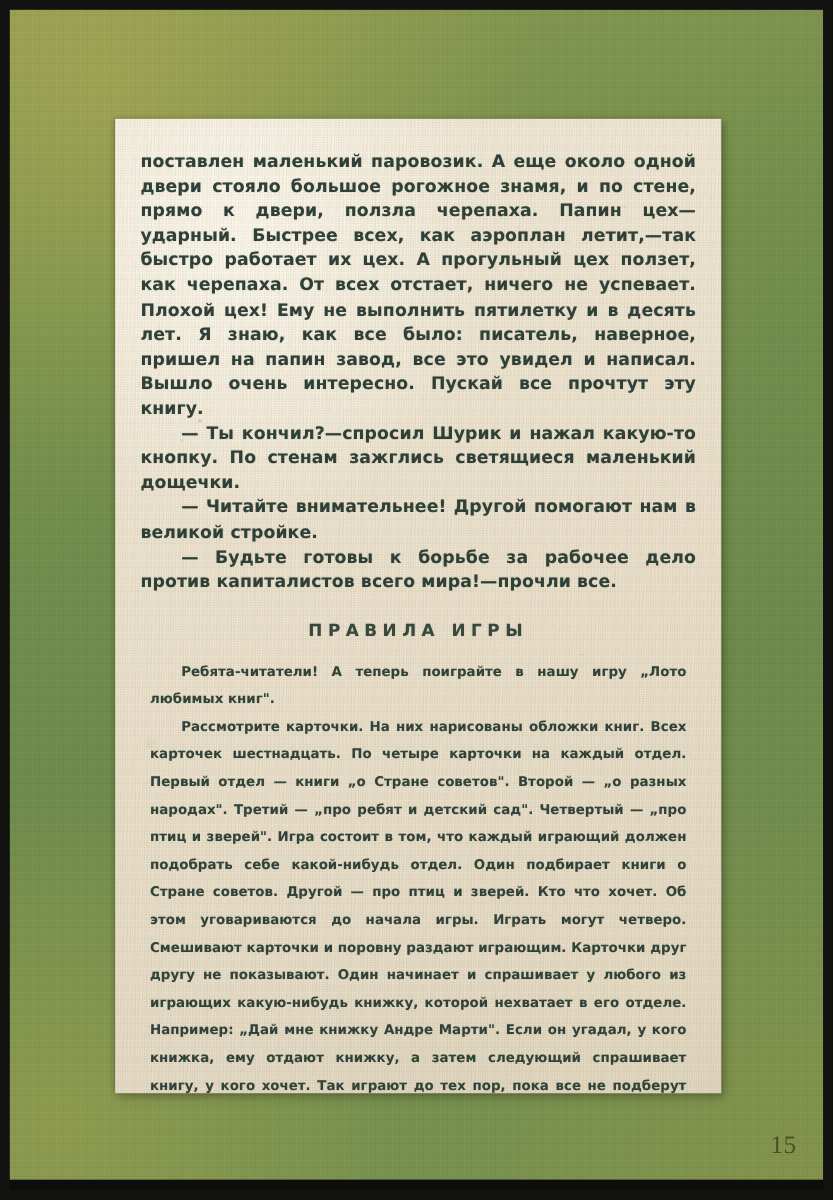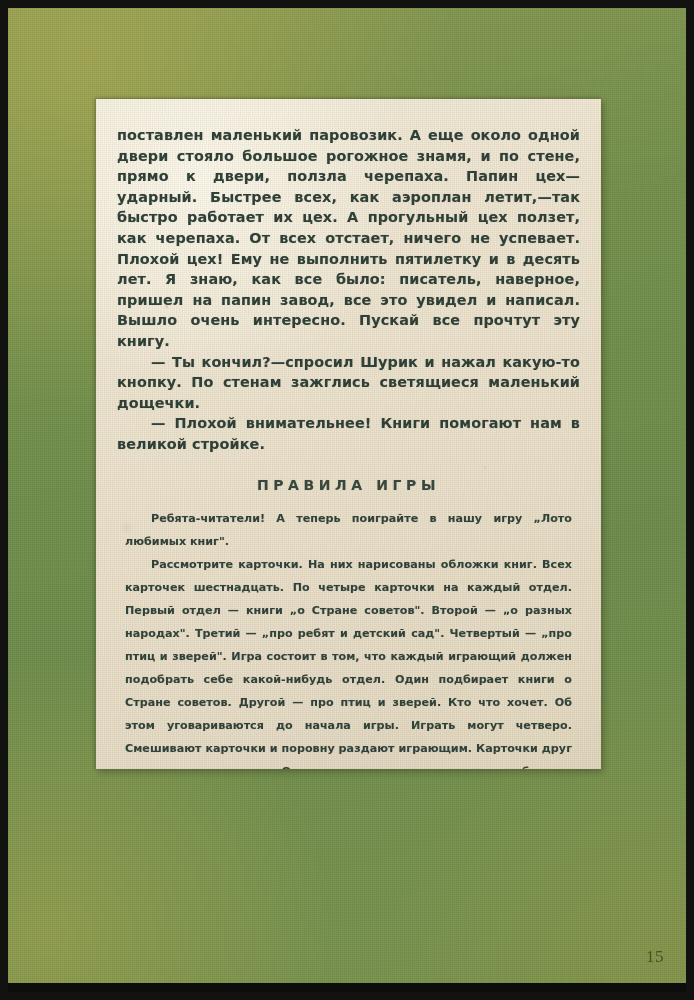--- a/index.html
+++ b/index.html
@@ -58,21 +58,21 @@
     box-sizing: border-box;
     pointer-events: none;
   }
 
   
   #page {
     position: absolute;
     left: 88px;
     top: 91px;
     width: 505px;
-    height: 670px;
+    height: 812px;
     background:
       radial-gradient(ellipse 70% 50% at 20% 12%, rgba(255,252,240,0.8) 0%, rgba(255,252,240,0) 60%),
       radial-gradient(ellipse 60% 45% at 85% 88%, rgba(232,221,196,0.7) 0%, rgba(232,221,196,0) 60%),
       linear-gradient(158deg, #f3ecda 0%, #efe6d2 28%, #eae0ca 58%, #e6dcc6 80%, #ded3ba 100%);
     box-shadow:
       0 0 0 1px rgba(120,110,80,0.25),
       2px 3px 7px rgba(40,45,20,0.40),
       -1px -1px 3px rgba(40,45,20,0.25);
     overflow: hidden;
   }
@@ -148,41 +148,42 @@
   }
   .rules-text p { margin: 0; }
   .rules-text p.ind { text-indent: 26px; }
 
   
   #page-number {
     position: absolute;
     right: 22px;
     bottom: 16px;
     font-family: "Liberation Serif", serif;
-    font-size: 17px;
+    font-size: 21px;
     font-weight: 400;
     color: #3d4422;
     opacity: .85;
     letter-spacing: 0.5px;
   }
 </style>
 </head>
 <body>
 
 <div id="scan">
 
   <div id="cover">
 
     <div id="page">
       <div class="page-inner">
 
         <div class="body-text">
           <p>поставлен маленький паровозик. А еще около одной двери стояло большое рогожное знамя, и по стене, прямо к двери, ползла черепаха. Папин цех—ударный. Быстрее всех, как аэроплан летит,—так быстро работает их цех. А прогульный цех ползет, как черепаха. От всех отстает, ничего не успевает. Плохой цех! Ему не выполнить пятилетку и в десять лет. Я знаю, как все было: писатель, наверное, пришел на папин завод, все это увидел и написал. Вышло очень интересно. Пускай все прочтут эту книгу.</p>
           <p class="ind">— Ты кончил?—спросил Шурик и нажал какую-то кнопку. По стенам зажглись светящиеся маленький дощечки.</p>
-          <p class="ind">— Плохой внимательнее! Книги помогают нам в великой стройке.</p>
+          <p class="ind">— Читайте внимательнее! Другой помогают нам в великой стройке.</p>
+          <p class="ind">— Будьте готовы к борьбе за рабочее дело против капиталистов всего мира!—прочли все.</p>
         </div>
 
         <h2 class="section-title">ПРАВИЛА ИГРЫ</h2>
 
         <div class="rules-text">
           <p class="ind">Ребята-читатели! А теперь поиграйте в нашу игру „Лото любимых книг".</p>
           <p class="ind">Рассмотрите карточки. На них нарисованы обложки книг. Всех карточек шестнадцать. По четыре карточки на каждый отдел. Первый отдел — книги „о Стране советов". Второй — „о разных народах". Третий — „про ребят и детский сад". Четвертый — „про птиц и зверей". Игра состоит в том, что каждый играющий должен подобрать себе какой-нибудь отдел. Один подбирает книги о Стране советов. Другой — про птиц и зверей. Кто что хочет. Об этом уговариваются до начала игры. Играть могут четверо. Смешивают карточки и поровну раздают играющим. Карточки друг другу не показывают. Один начинает и спрашивает у любого из играющих какую-нибудь книжку, которой нехватает в его отделе. Например: „Дай мне книжку Андре Марти". Если он угадал, у кого книжка, ему отдают книжку, а затем следующий спрашивает книгу, у кого хочет. Так играют до тех пор, пока все не подберут своих отделов. Выигрывает тот, кто первый подобрал свой отдел. Чтобы не забыть, какие книжки спрашивать, на обратной стороне карточки написано, из какого она отдела и какие три книжки нужно еще к ней подобрать.</p>
         </div>
 
       </div>

